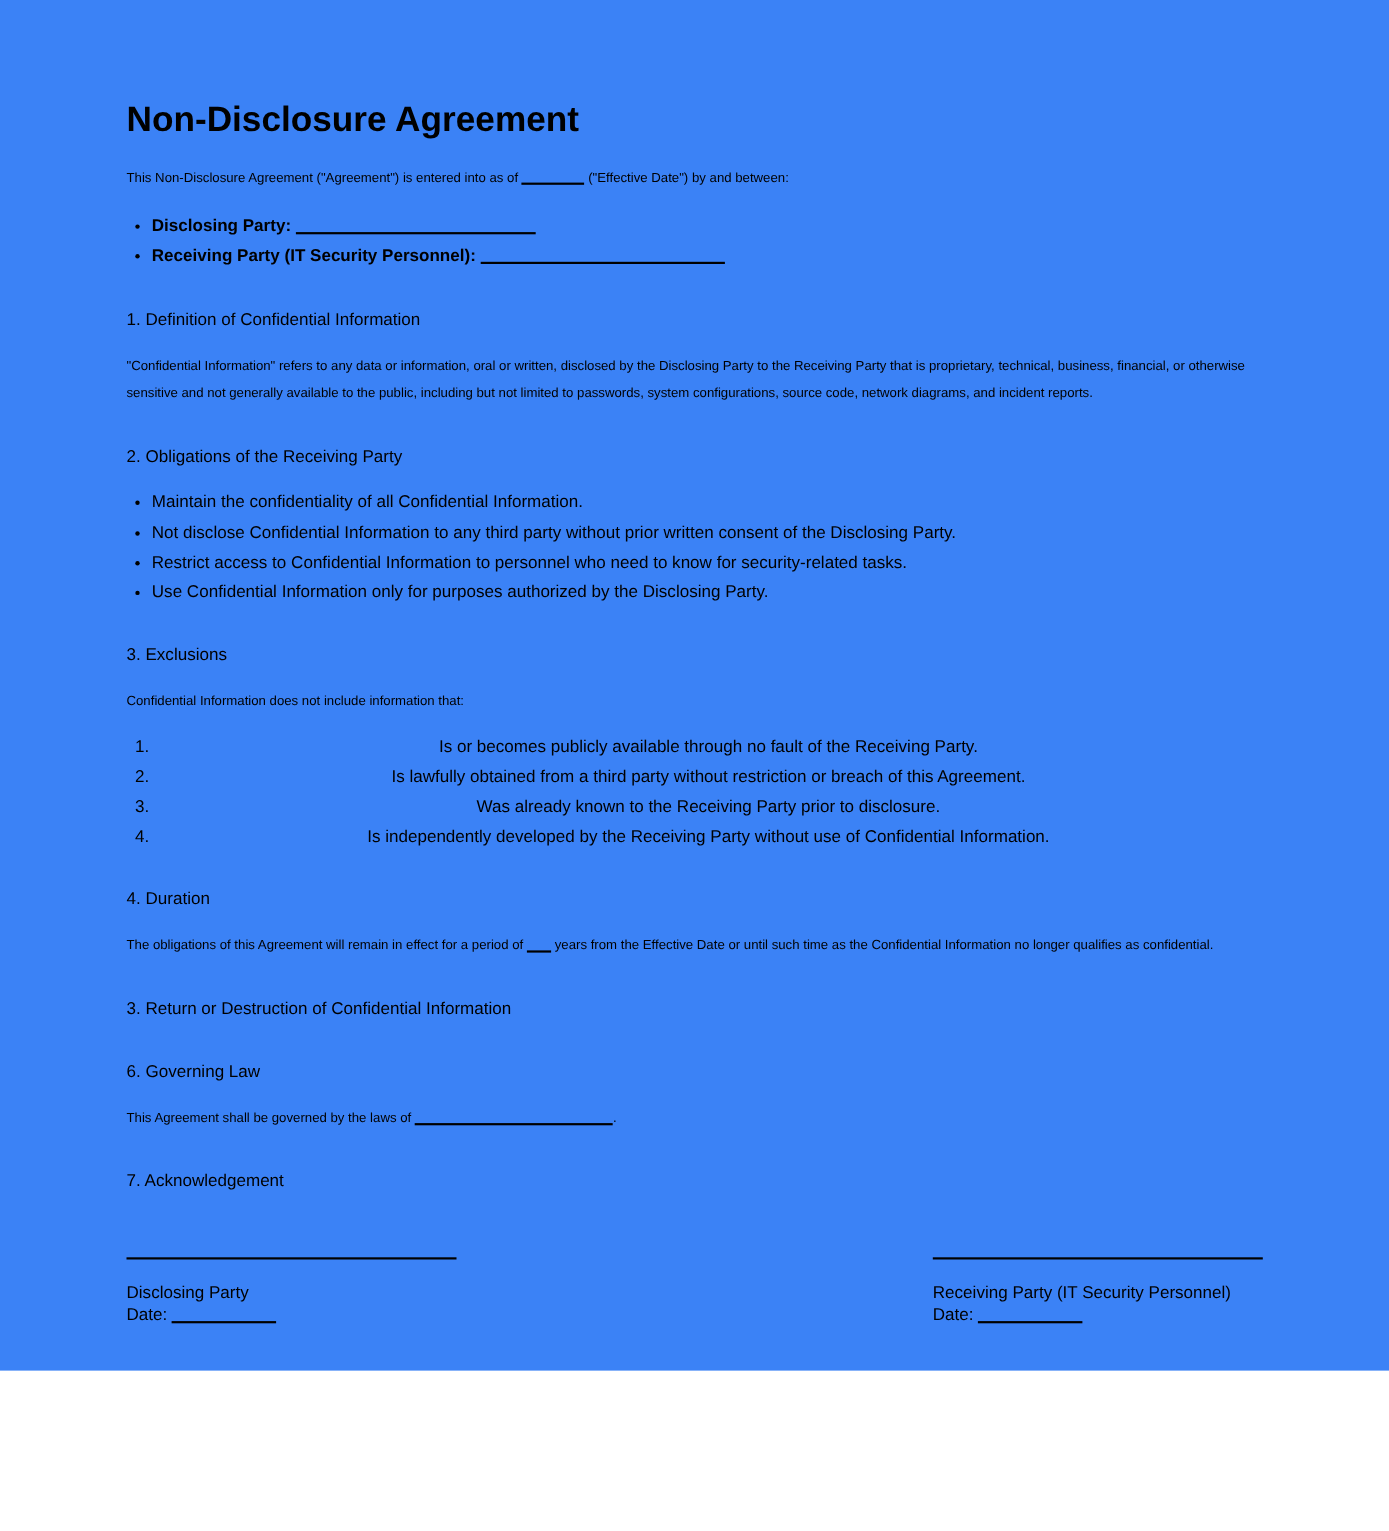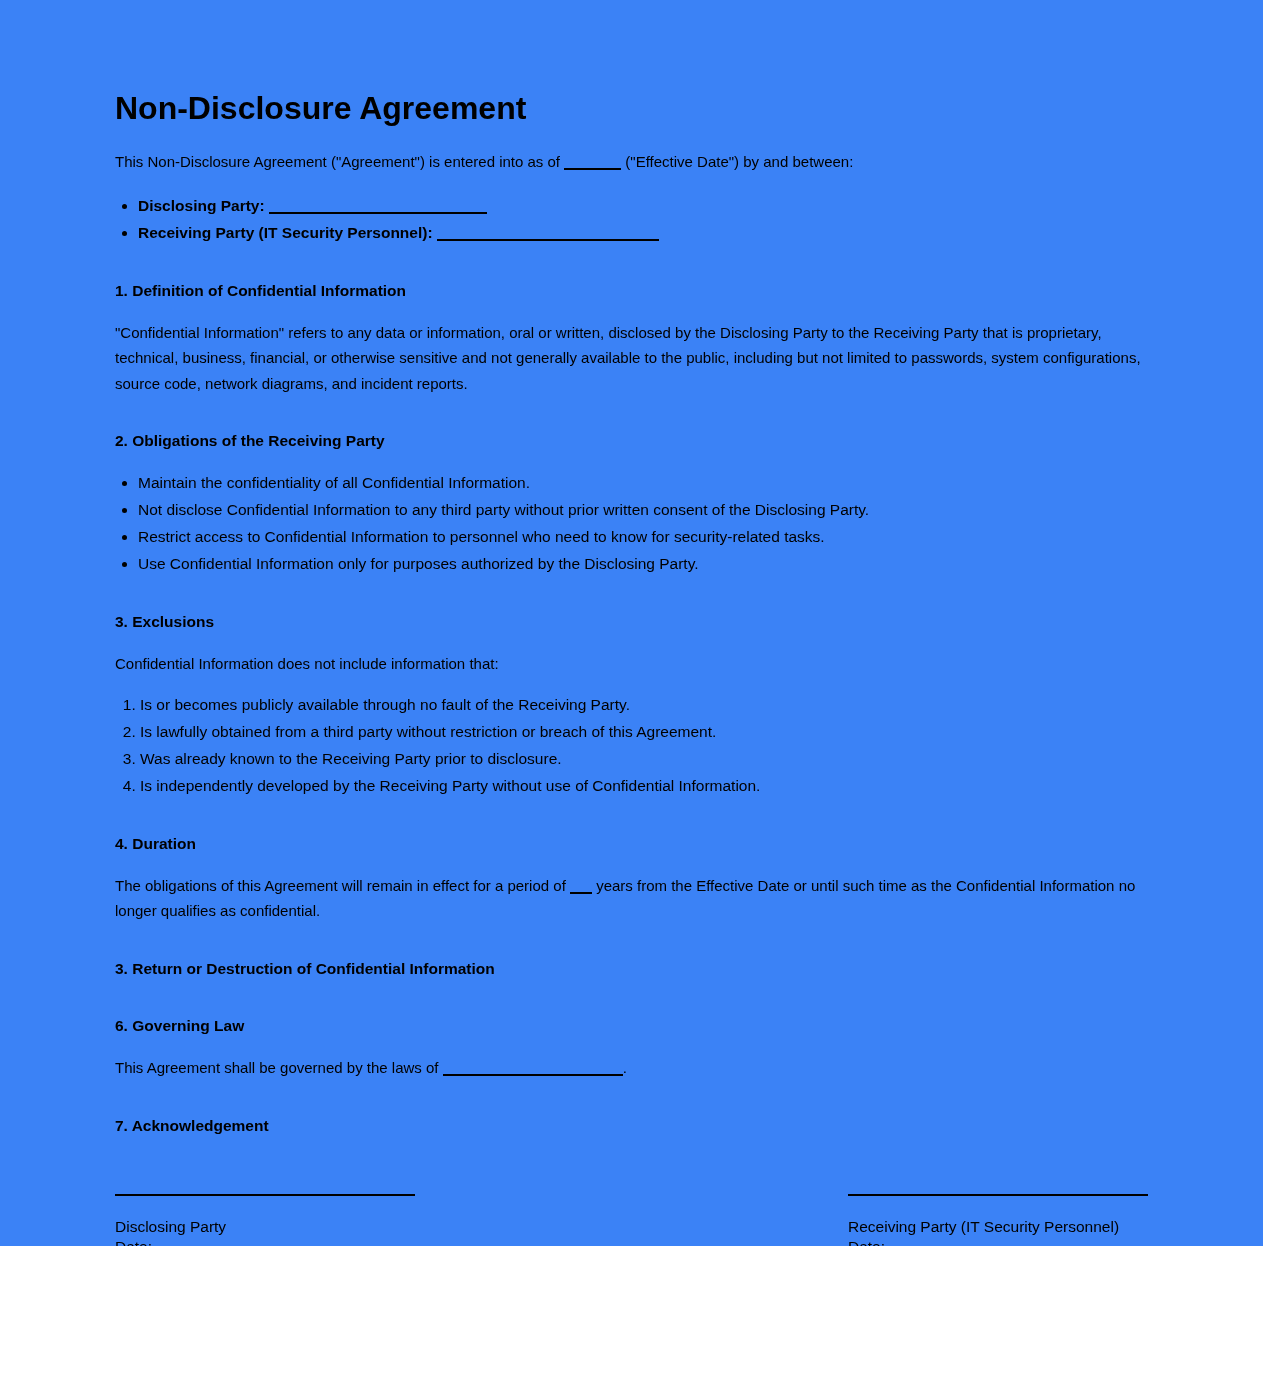--- a/index.html
+++ b/index.html
@@ -18,43 +18,43 @@
     background: #3b82f6;
     overflow: hidden;
   }
   h1 {
     font-size: 32px;
     line-height: 1.15;
     font-weight: 700;
     margin: 0 0 22px 0;
   }
   p {
-    font-size: 15px;
+    font-size: 12px;
     line-height: 25.6px;
     margin: 16px 0;
   }
   .heading {
     font-size: 15.5px;
     line-height: 25.6px;
-    font-weight: 700;
+    font-weight: 400;
     margin: 32px 0 16px 0;
   }
   ul.party-list {
     margin: 19px 0 25px 0;
     padding-left: 23px;
     font-size: 15.5px;
     line-height: 25.6px;
   }
   ul.doc-list, ol.doc-list {
     margin: 16px 0;
     padding-left: 23px;
     font-size: 15.5px;
     line-height: 25.6px;
   }
-  ol.doc-list { padding-left: 25px; }
+  ol.doc-list { padding-left: 25px; text-align: center; }
   li { margin: 1.5px 0; }
   .blank {
     display: inline-block;
     height: 0;
     border-bottom: 2px solid #000;
     vertical-align: -3px;
   }
   .w57  { width: 57px; }
   .w218 { width: 218px; }
   .w222 { width: 222px; }

